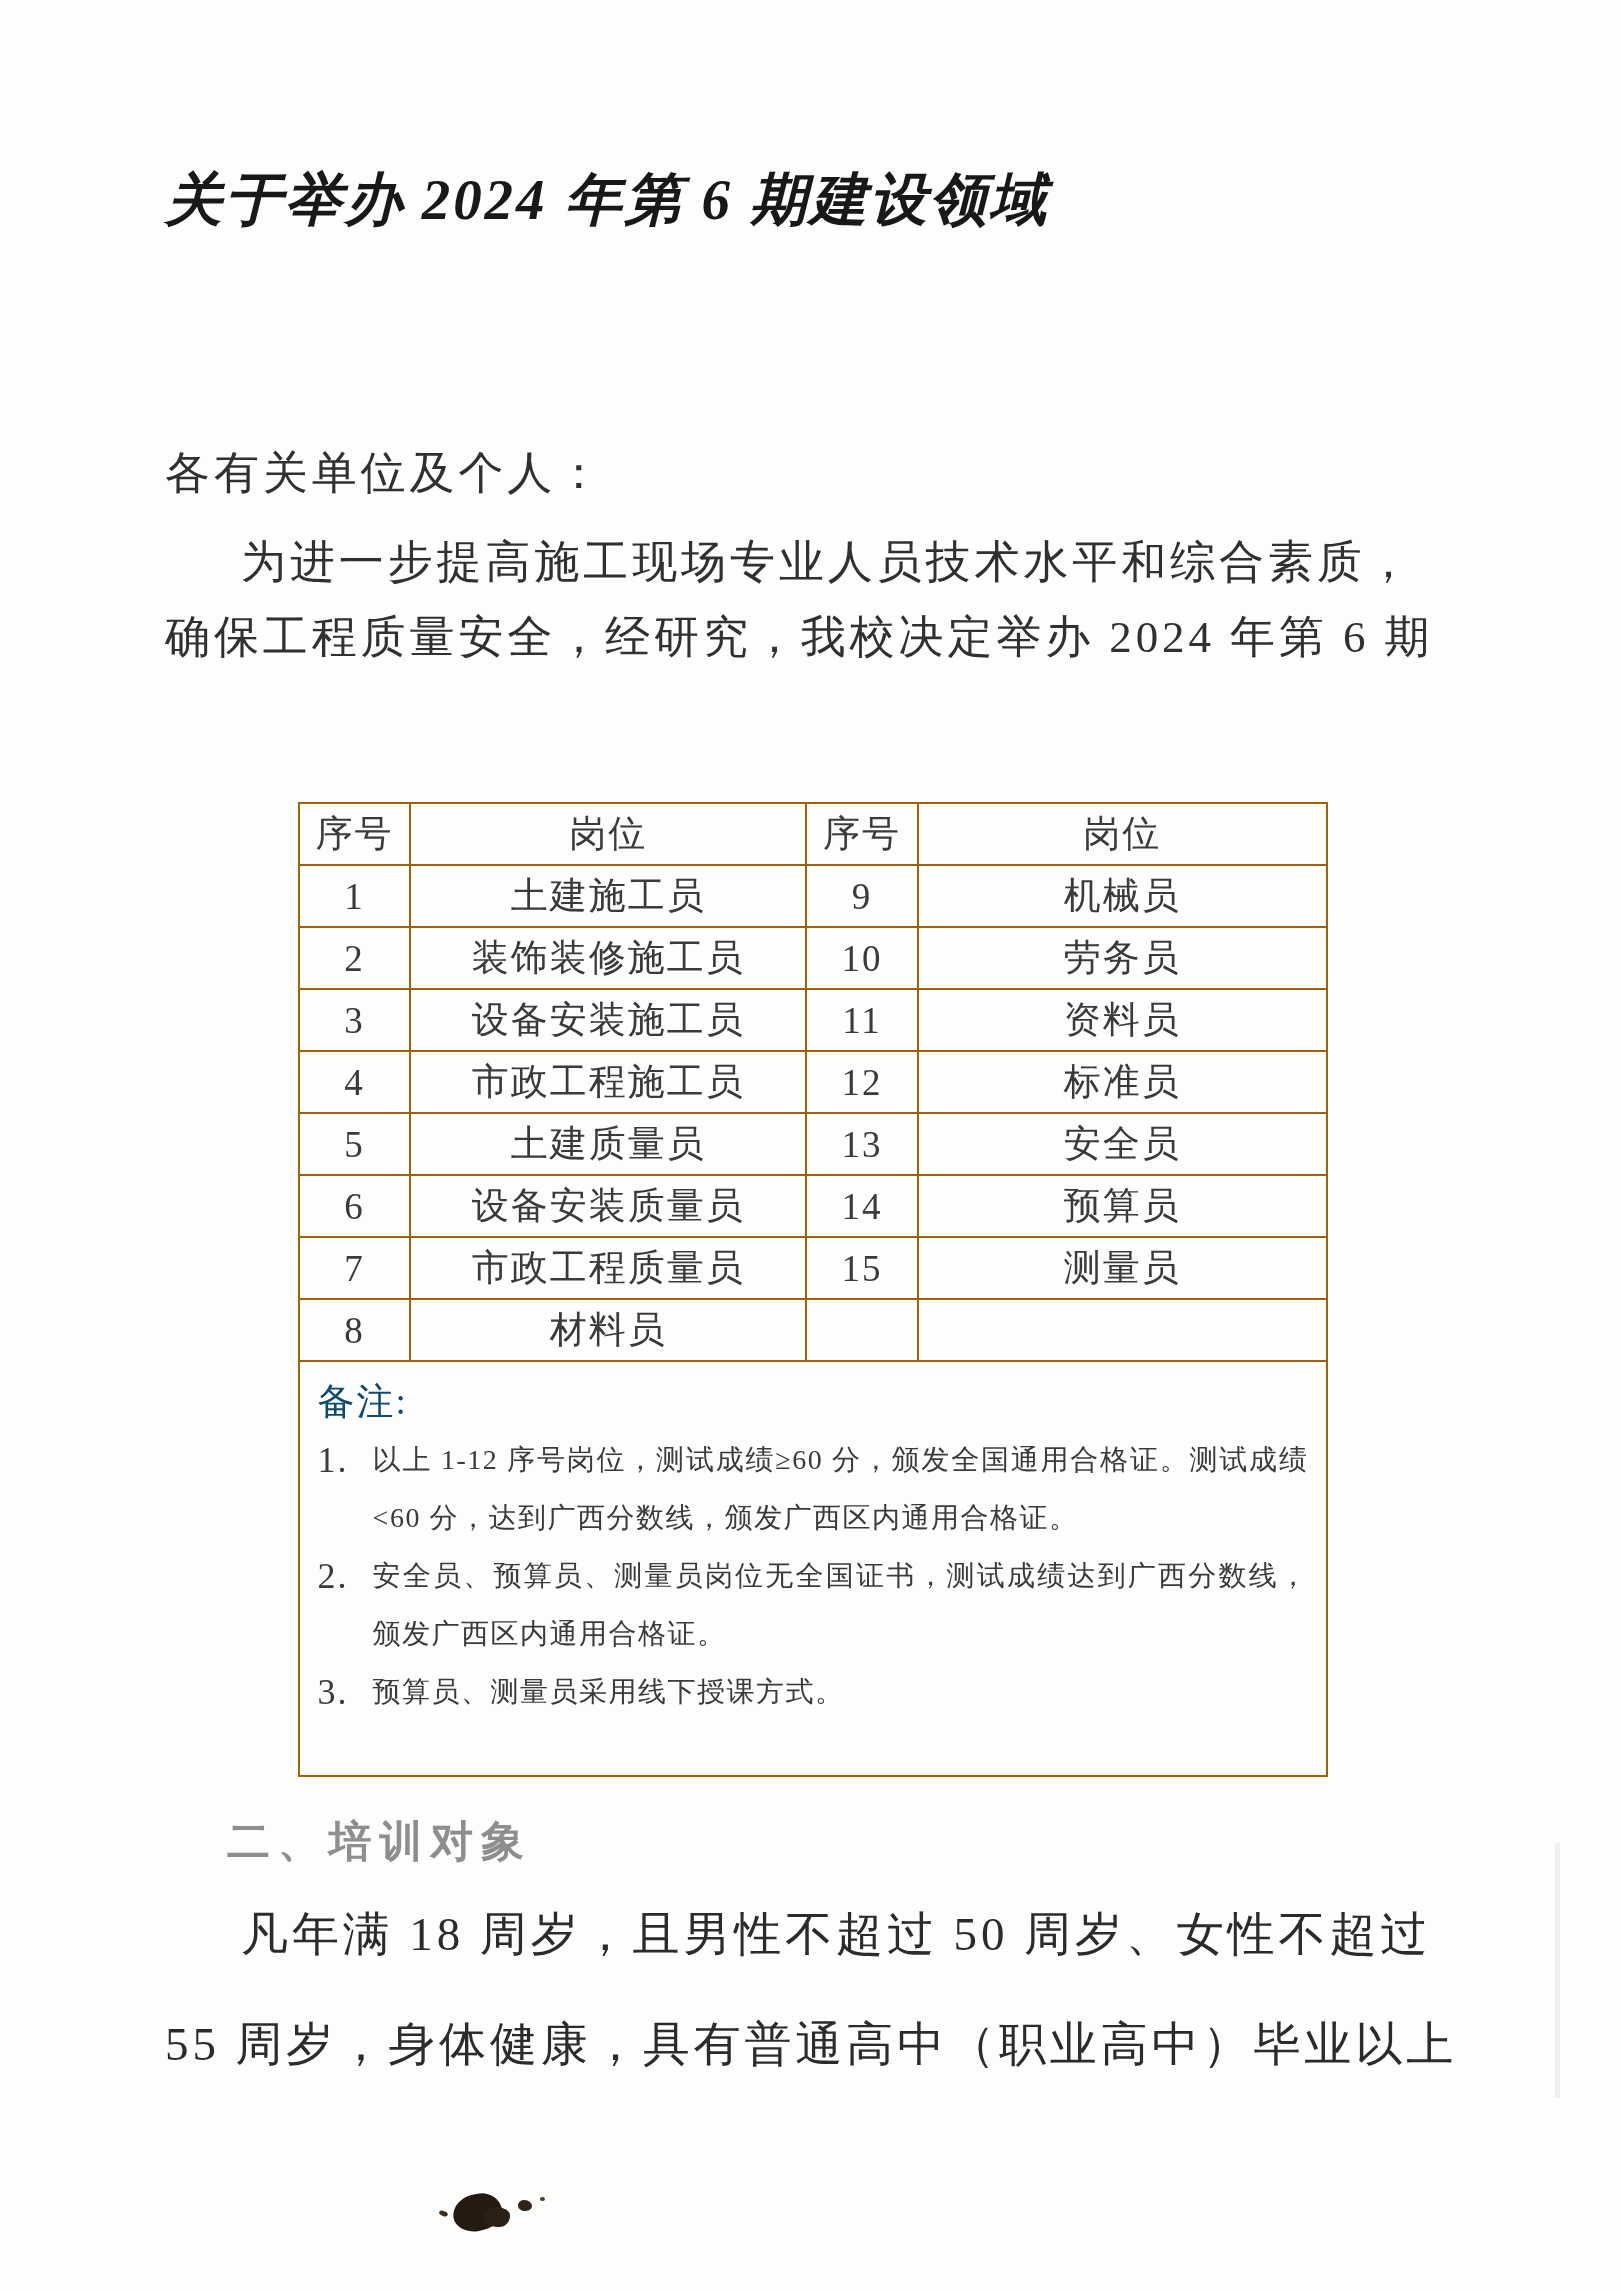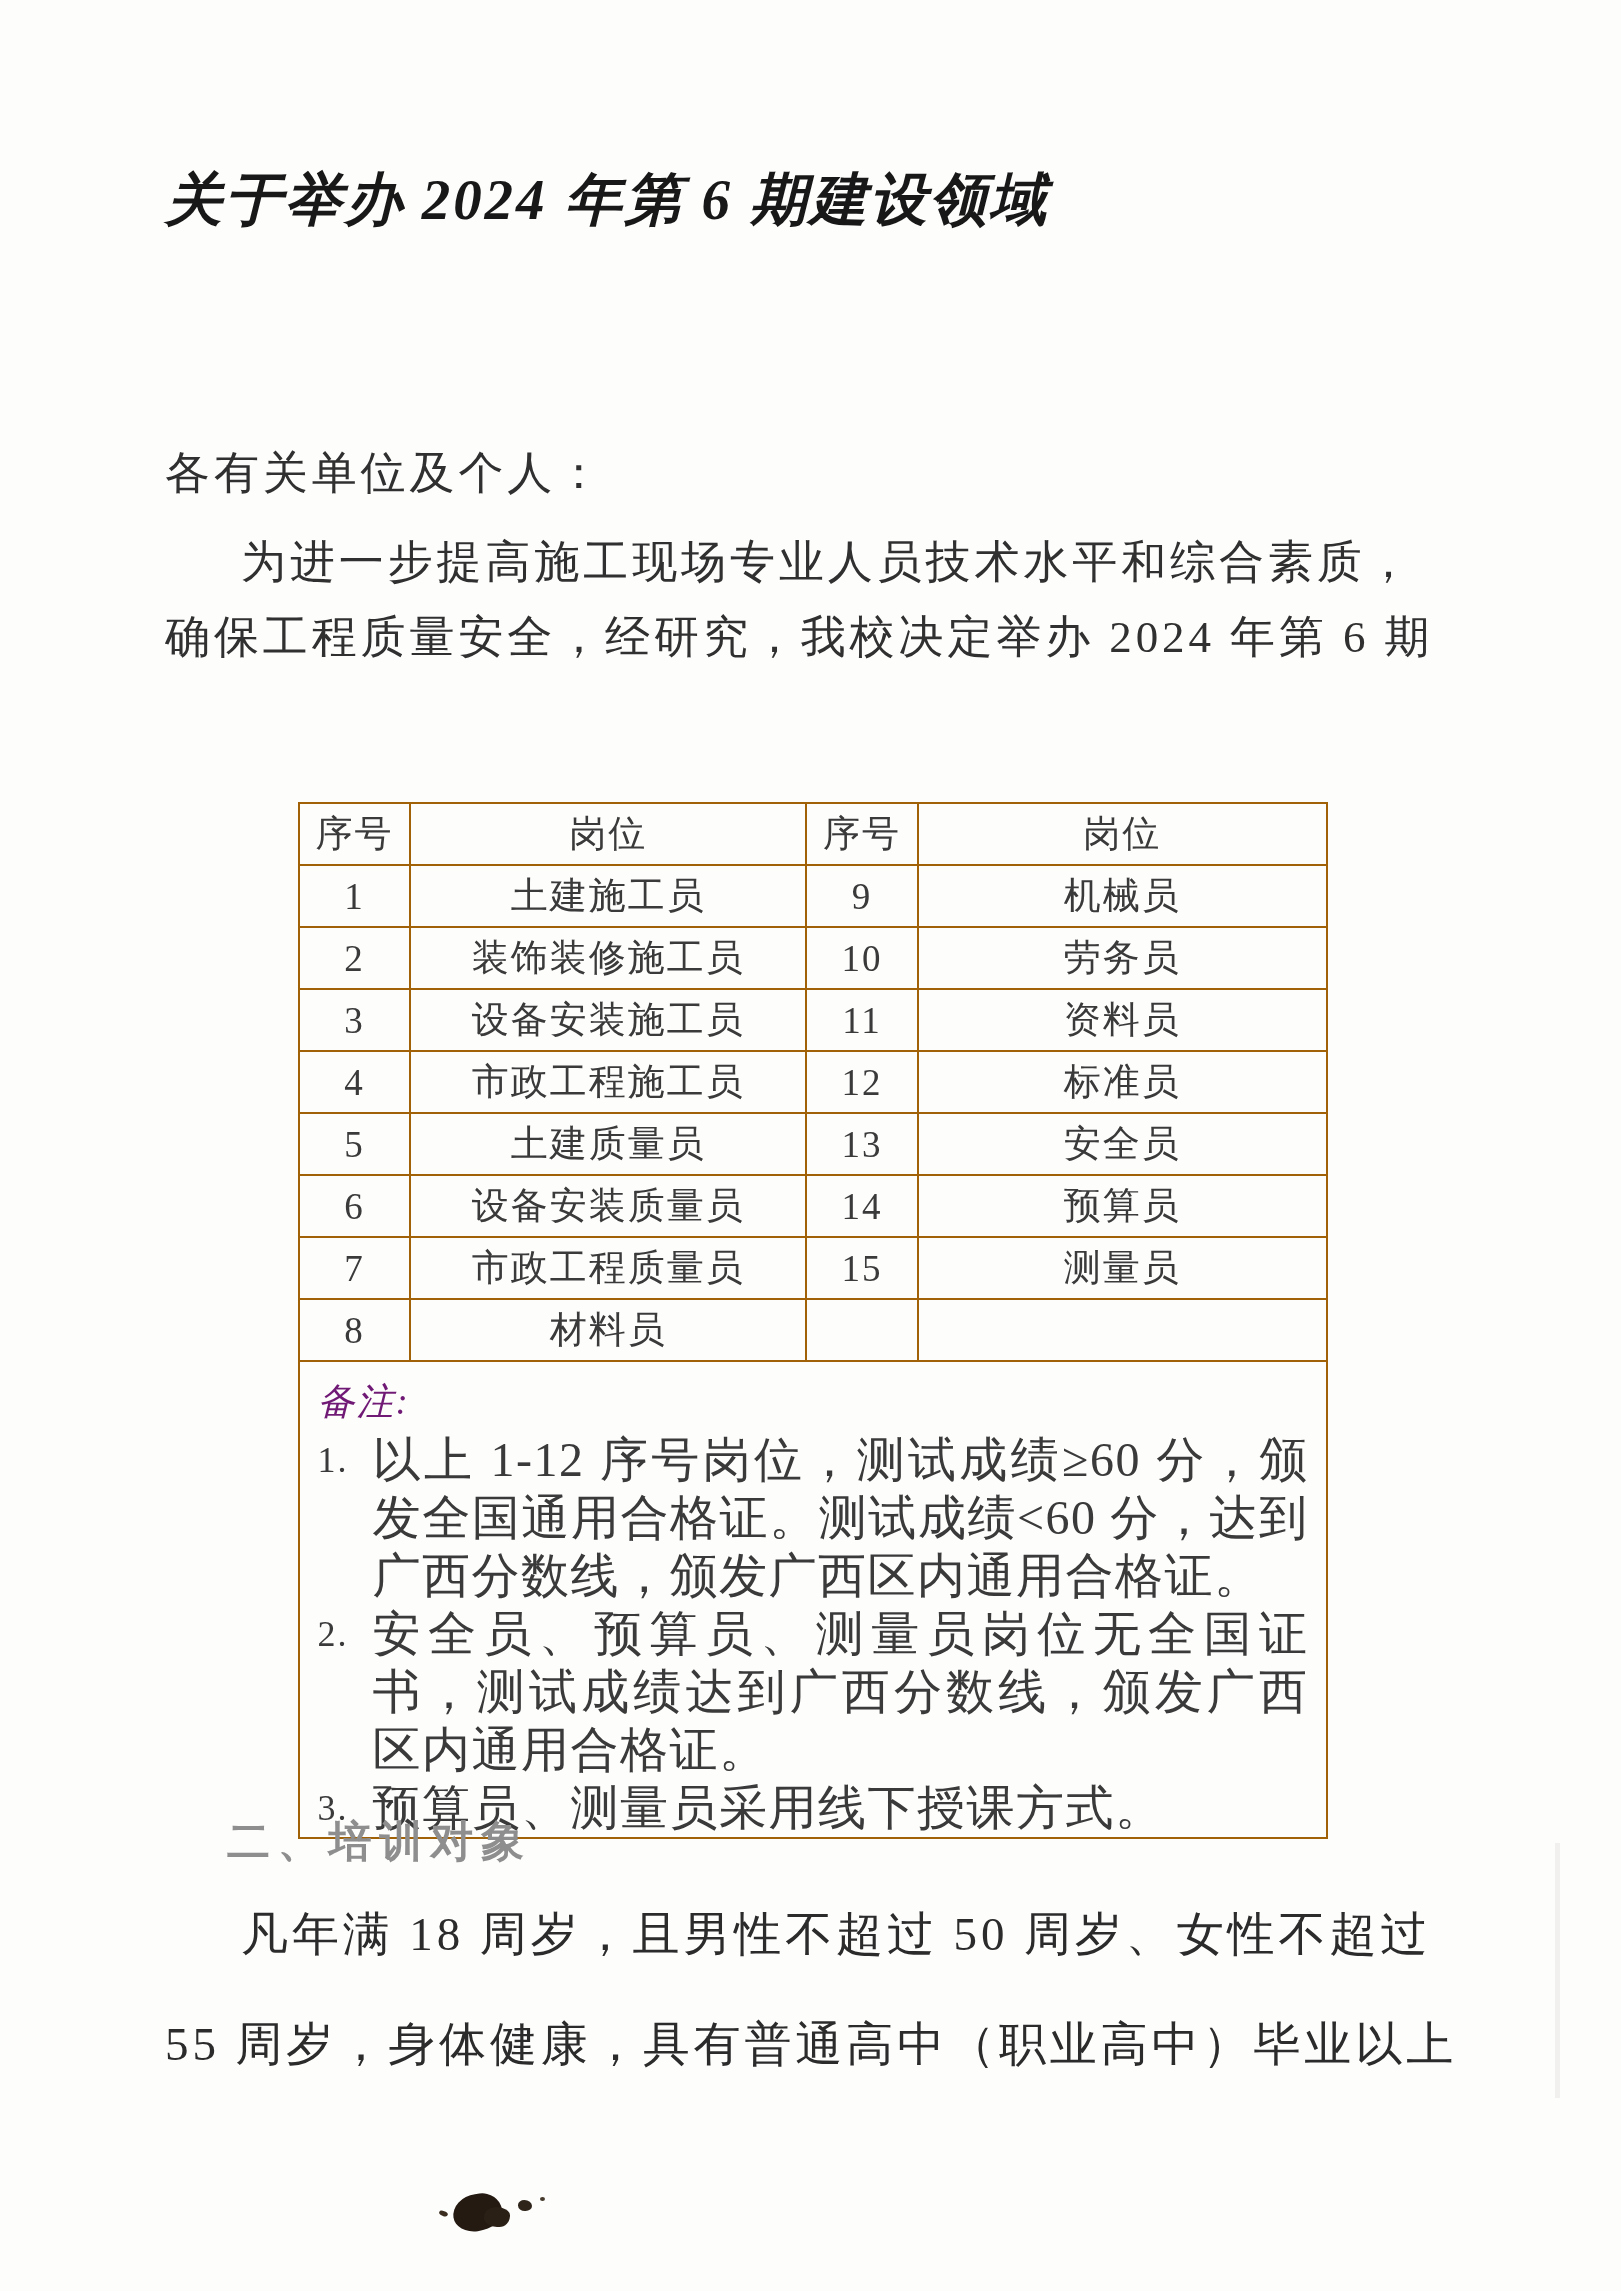--- a/index.html
+++ b/index.html
@@ -40,24 +40,24 @@
     height:60px;
     padding:0;
     letter-spacing:2px;
   }
   table.jobs td.remarks-cell{
     height:403px;
     text-align:left;
     vertical-align:top;
     padding:9.8px 17.6px 0 17.6px;
   }
-  .remark-label{font-size:37px;letter-spacing:2px;line-height:59px;color:#701a75;font-style:italic;}
+  .remark-label{font-size:37px;letter-spacing:2px;line-height:59px;color:#0c4a6e;}
   .remark-item{display:flex;align-items:flex-start;}
   .remark-num{width:55px;flex:0 0 55px;font-size:36px;line-height:58px;color:#3a3a3a;}
-  .remark-text{flex:1;font-size:48px;line-height:58px;letter-spacing:1.5px;color:#3a3a3a;text-align:justify;}
+  .remark-text{flex:1;font-size:28px;line-height:58px;letter-spacing:1.5px;color:#3a3a3a;text-align:justify;}
   .aud-line{font-size:47px;letter-spacing:3.9px;color:#2b2b2b;white-space:nowrap;}
   
   .blot-main{
     left:453px;top:2194px;width:49px;height:37px;
     background:#241a12;
     border-radius:55% 45% 60% 50% / 60% 55% 45% 50%;
     transform:rotate(-8deg);
   }
   .blot-lobe{
     left:484px;top:2207px;width:25.5px;height:19.6px;

